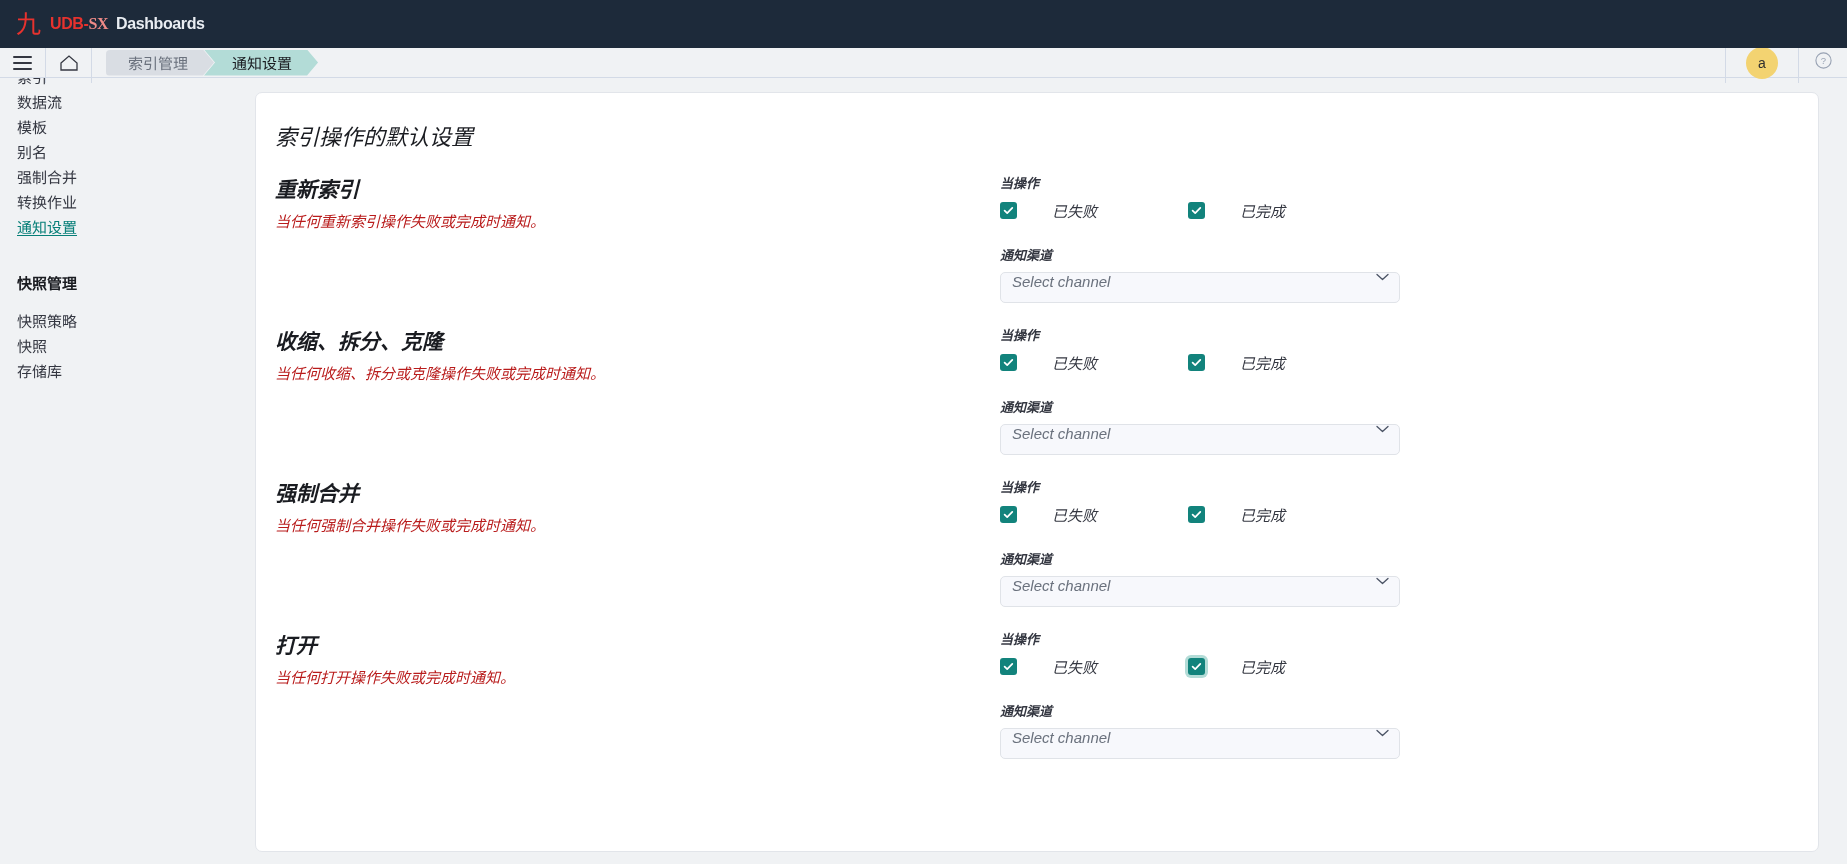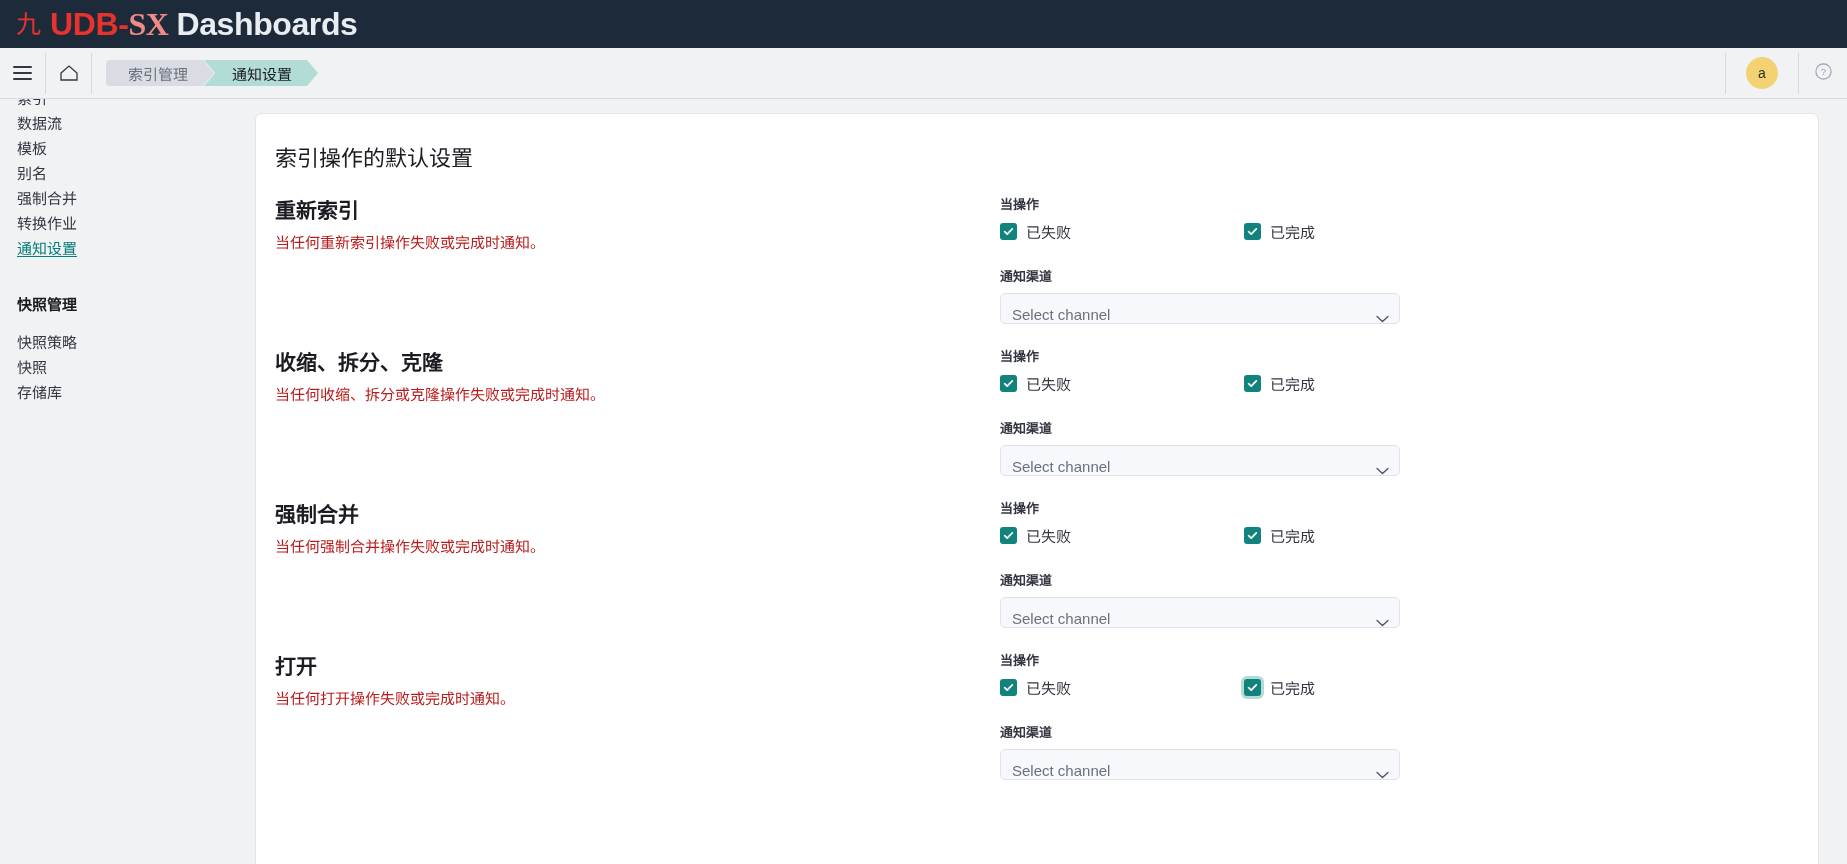--- a/index.html
+++ b/index.html
@@ -25,33 +25,33 @@
   }
   .brand-logo {
     font-size: 25px;
     color: #E7322E;
     line-height: 1;
     margin-right: 9px;
     font-family: "DejaVu Sans", sans-serif;
     font-weight: 400;
   }
   .brand-text {
-    font-size: 32px;
+    font-size: 16px;
     font-weight: 800;
     letter-spacing: -0.4px;
     display: flex;
     align-items: baseline;
   }
   .brand-udb { color: #E7322E; }
   .brand-sx  { color: #F08B88; font-family: Liberation Serif, serif; }
   .brand-dash { color: #E9EDF2; margin-left: 8px; }
 
   
   .navbar {
-    height: 51px;
+    height: 30px;
     background: #F0F2F4;
     border-bottom: 1px solid #D3DAE6;
     display: flex;
     align-items: center;
     position: relative;
     z-index: 25;
   }
   .nav-btn {
     width: 46px; height: 41px;
     display: flex; align-items: center; justify-content: center;
@@ -159,20 +159,21 @@
     color: #1A1C21;
     margin-top: 32px;
     margin-bottom: 16px;
   }
 
   
   .main {
     flex: 1;
     padding: 14px 28px 0 0;
     overflow: hidden;
+    font-style: italic;
   }
   .panel {
     background: #FFFFFF;
     border: 1px solid #E2E5EA;
     border-radius: 7px;
     height: 100%;
     padding: 26px 36px 0 19px;
     overflow: hidden;
   }
   .panel-title {
@@ -210,21 +211,22 @@
   }
   .check-row {
     display: flex;
     align-items: center;
     margin-bottom: 24px;
   }
   .check-item {
     display: flex;
     align-items: center;
     cursor: pointer;
-    width: 244px;
+    width: 188px;
+    gap: 26px;
   }
   .cbox {
     width: 17px; height: 17px;
     border-radius: 3px;
     background: #12837C;
     display: flex; align-items: center; justify-content: center;
     flex: 0 0 17px;
   }
   .cbox.focused {
     box-shadow: 0 0 0 3px #B3DCD7;
@@ -238,21 +240,21 @@
   }
 
   .select-wrap { margin-top: 2px; }
   .select-box {
     width: 400px;
     height: 31px;
     background: #F7F8FC;
     border: 1px solid #E0E3E8;
     border-radius: 5px;
     display: flex;
-    align-items: flex-end;
+    align-items: flex-start;
     padding: 0 10px 0 11px;
     cursor: pointer;
   }
   .select-text {
     font-size: 15px;
     color: #6A717D;
     flex: 1;
   }
   .chev svg { display: block; }
 </style>

